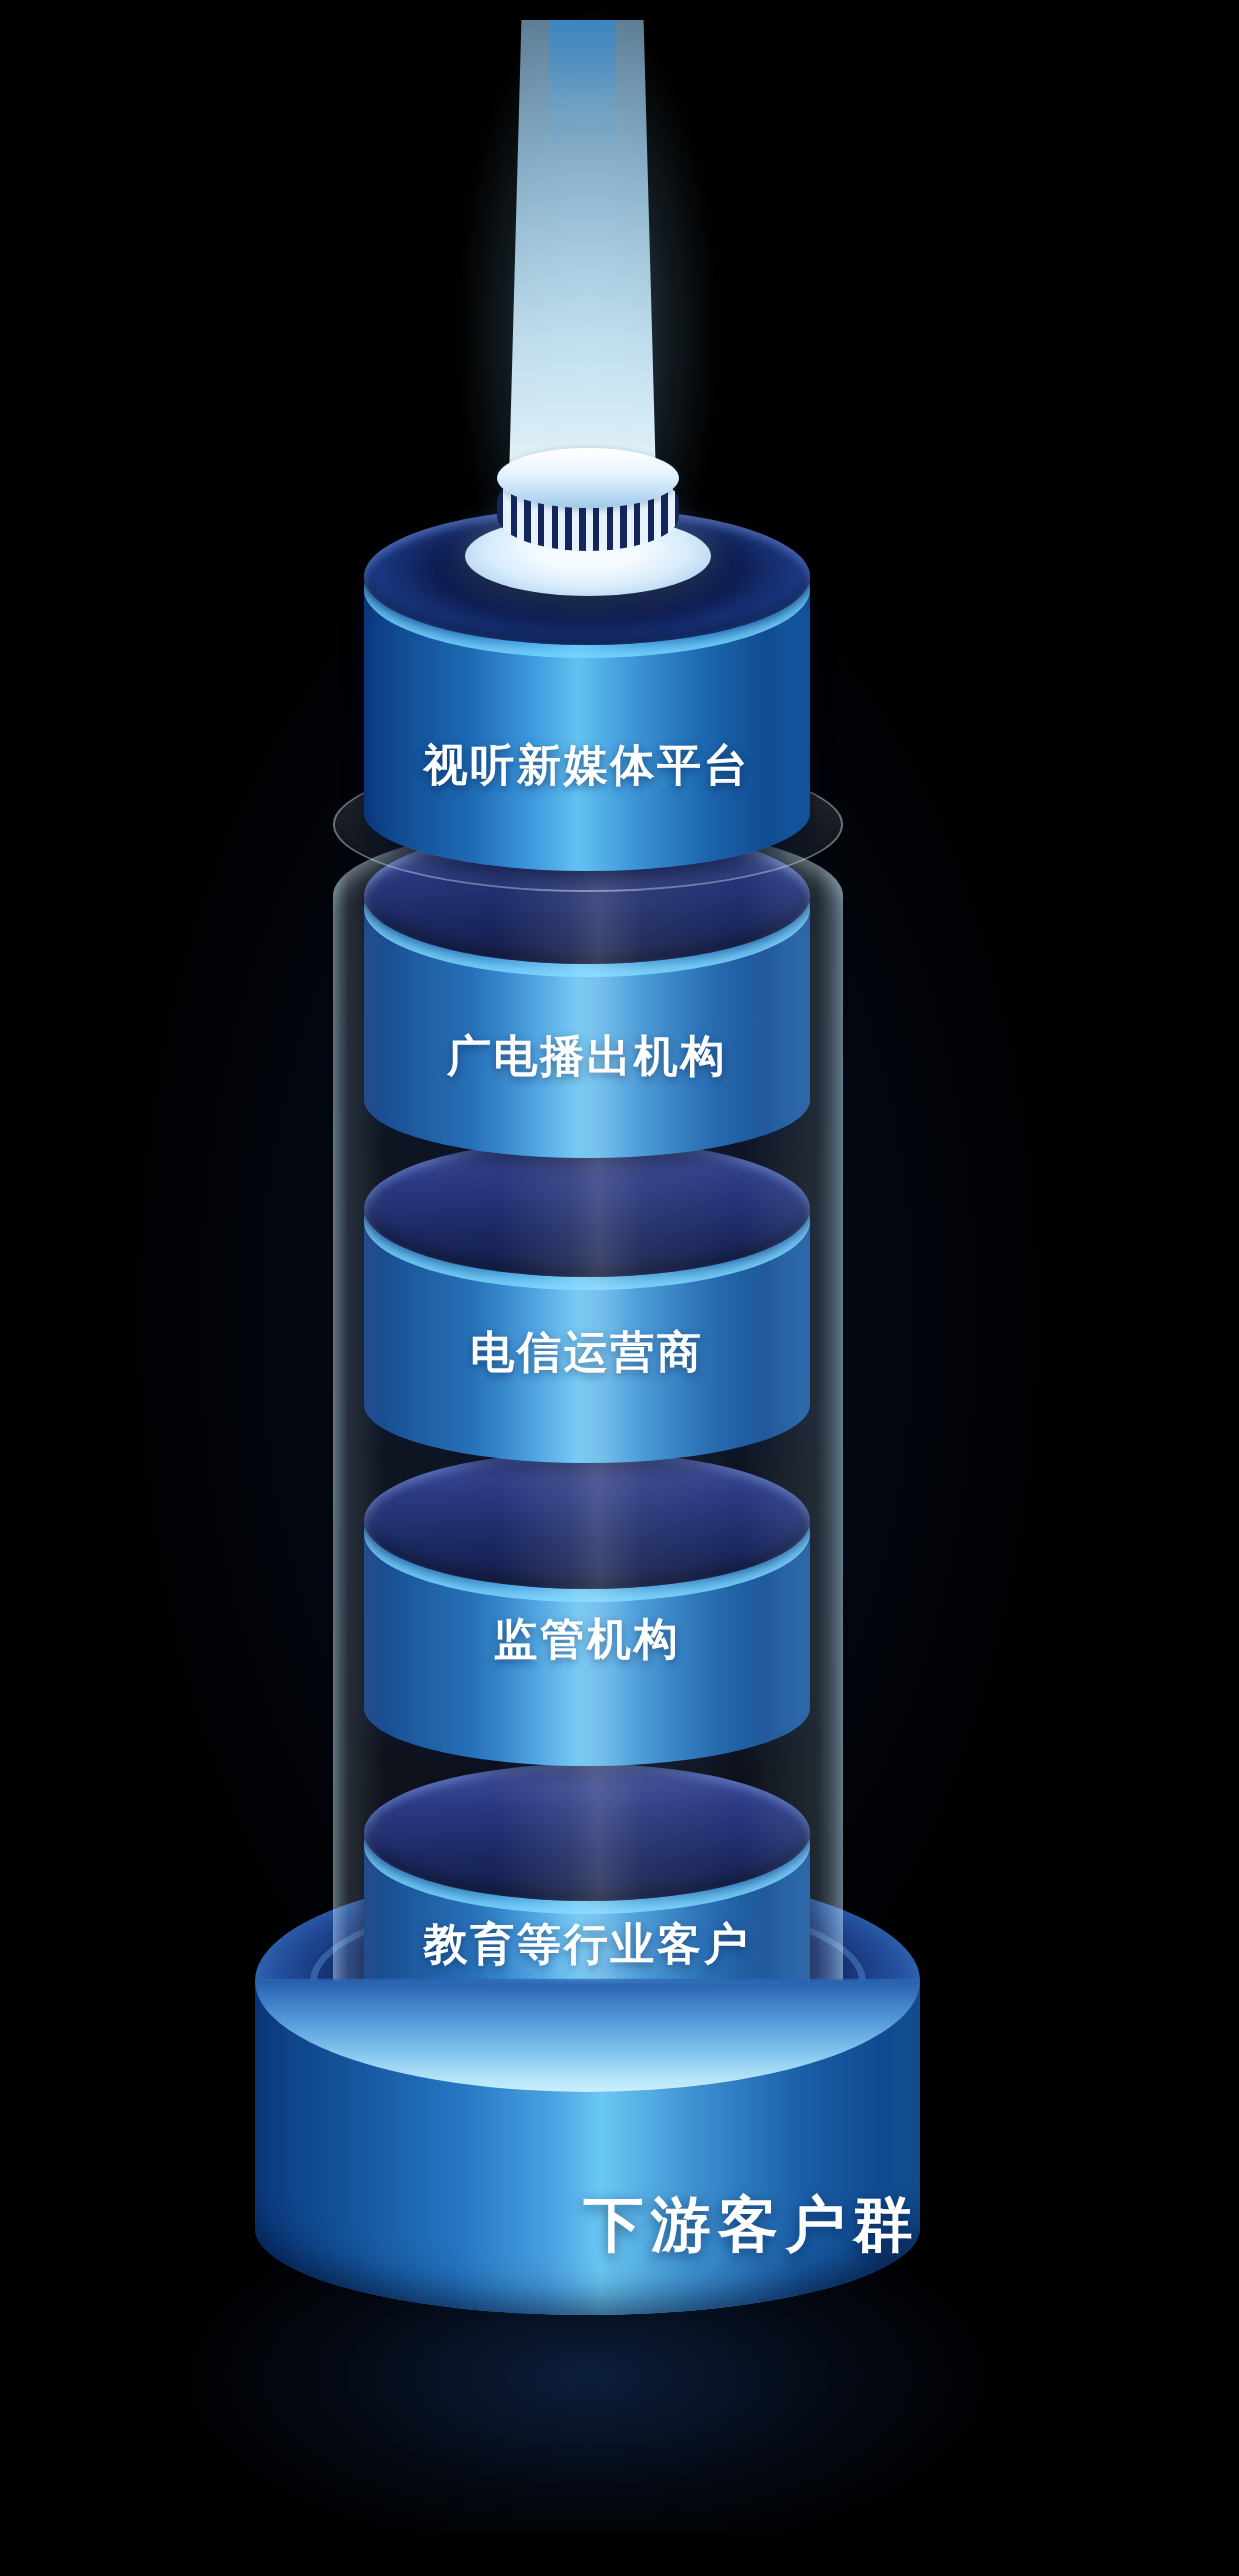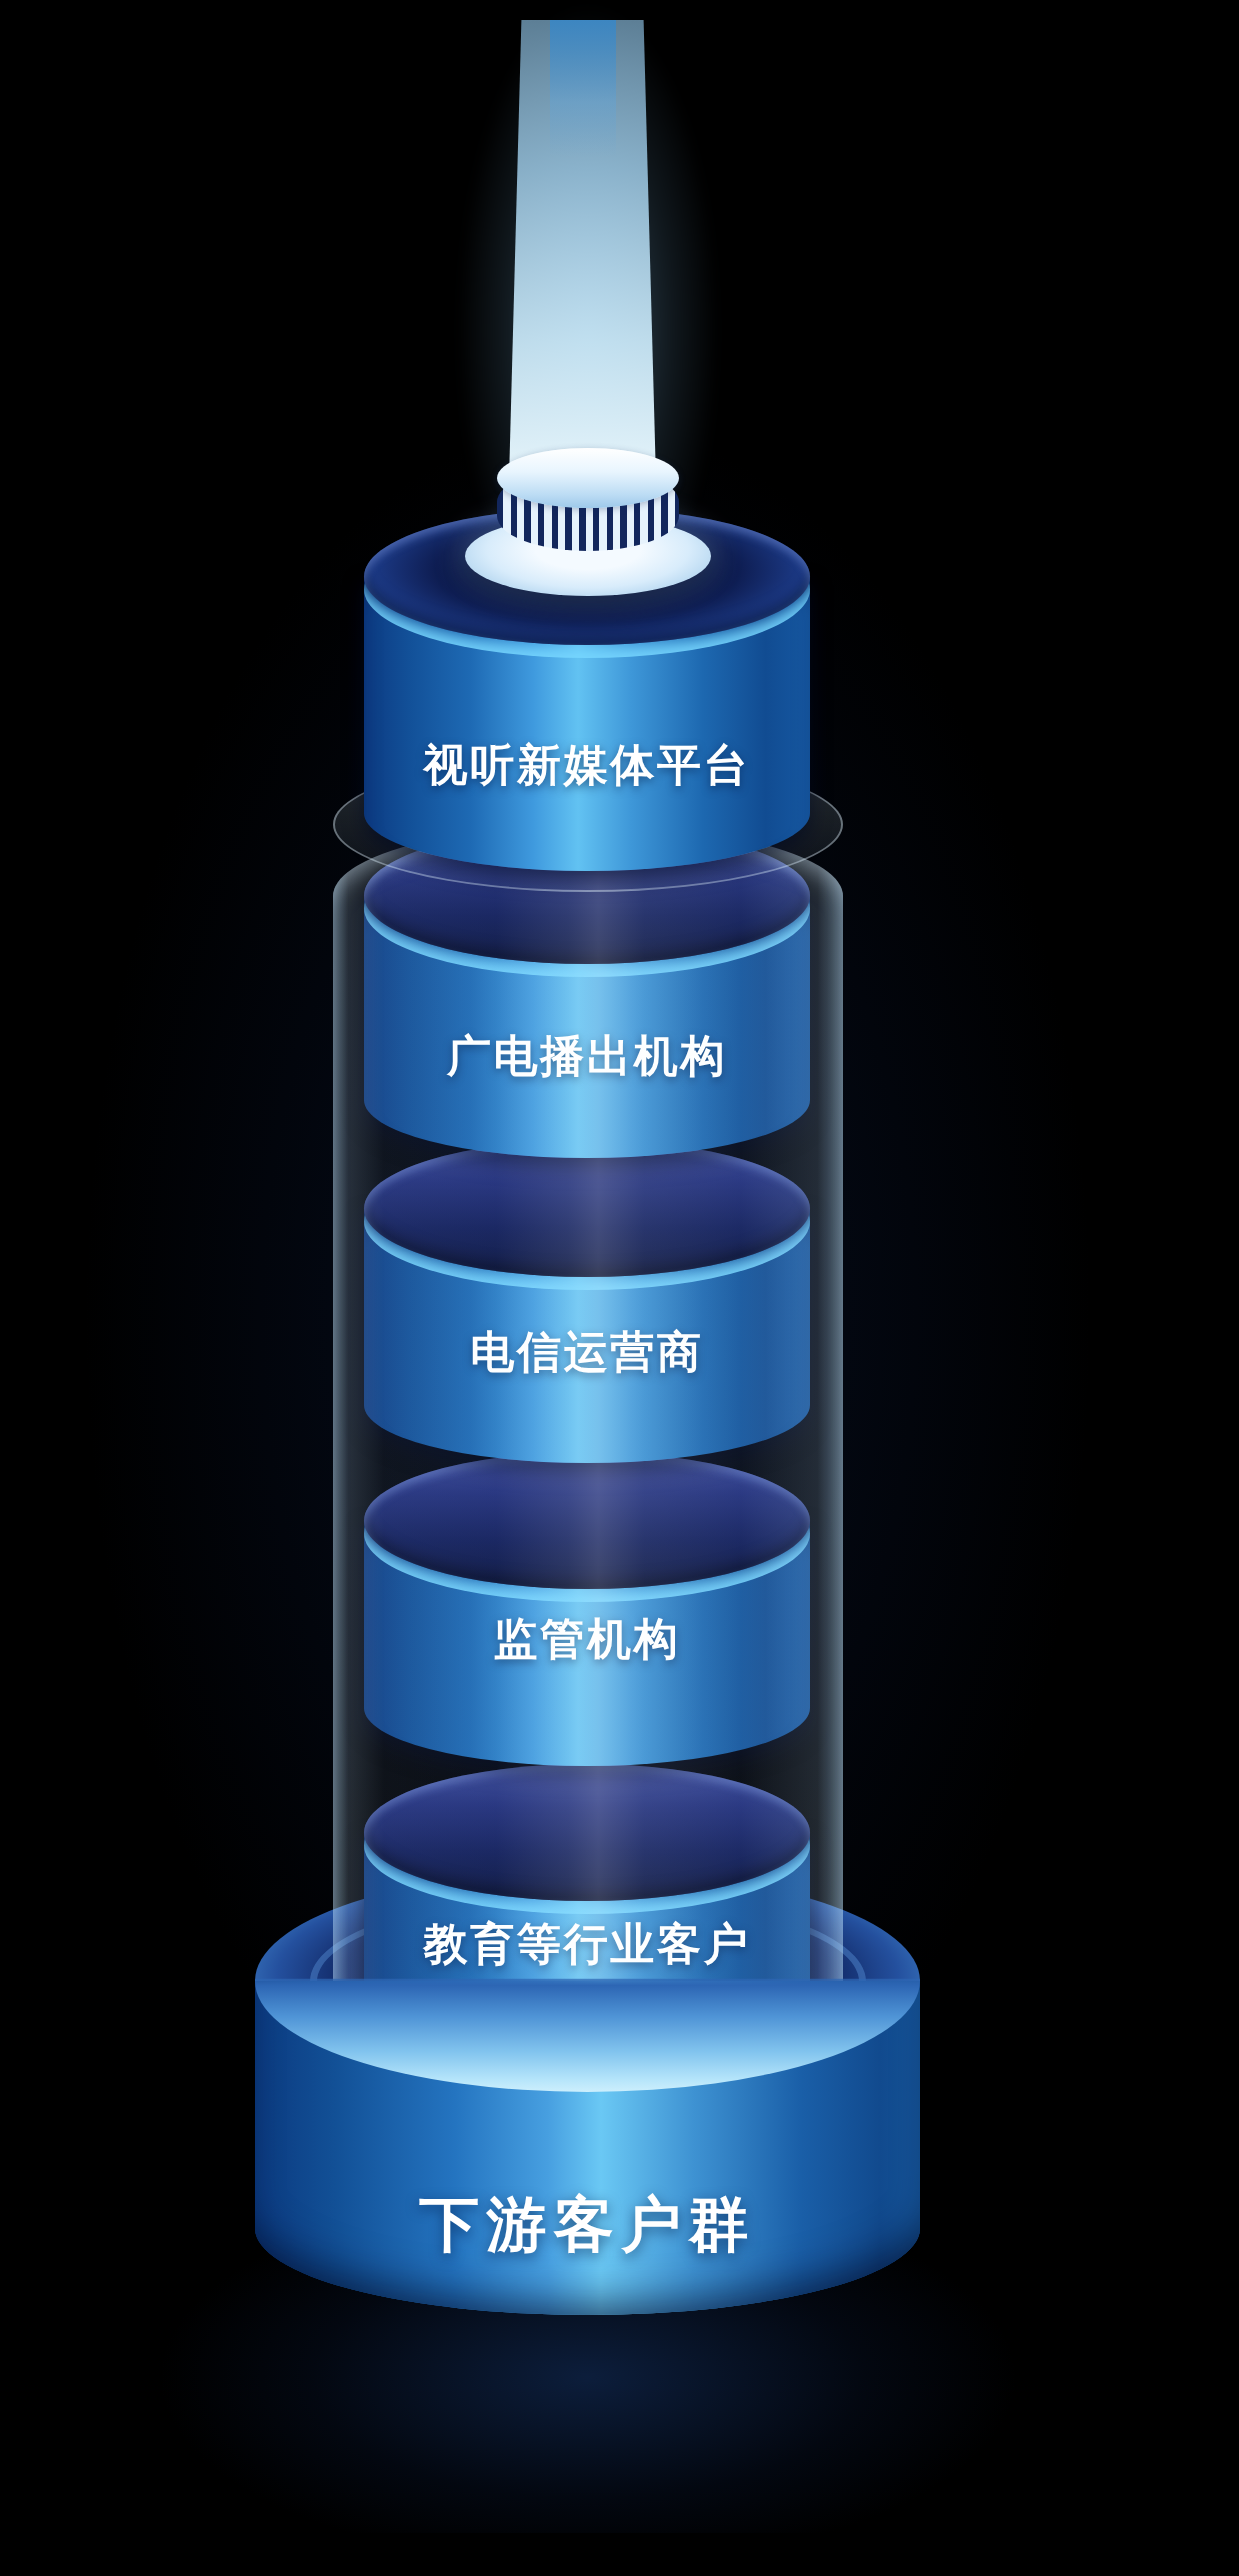--- a/index.html
+++ b/index.html
@@ -29,21 +29,21 @@
     border:7.3px solid rgba(95,155,225,.4);box-sizing:border-box;}
   .base-body{position:absolute;left:255px;top:1981px;width:665px;height:334px;
     background:linear-gradient(90deg,#0b3a80 0%,#125096 12%,#2474c0 30%,#479fe0 44%,#6ac8f4 52%,#3e92d2 66%,#1a5fa8 82%,#114a8e 94%,#155498 100%);
     border-radius:0 0 333px 333px / 0 0 87px 87px;
     box-shadow:inset 0 -27px 42px -18px rgba(3,12,40,.7);}
   .base-body-back{z-index:4;}
   .base-body-front{z-index:10;}
   .base-lip{position:absolute;left:255px;top:1870px;width:665px;height:222px;border-radius:50%;z-index:10;
     clip-path:inset(49% 0 0 0);
     background:linear-gradient(180deg,rgba(0,0,0,0) 42%,#2d66b4 52%,#4f94d6 66%,#82c4ee 82%,#b4e4fa 94%,#cdeffd 100%);}
-  .base-label{position:absolute;left:255px;top:2185px;width:665px;z-index:10;text-align:center;color:#fff;
+  .base-label{position:absolute;left:255px;top:2185px;width:665px;z-index:10;text-align:right;color:#fff;
     font-size:60px;font-weight:800;letter-spacing:7.3px;text-shadow:0 3.6px 12.8px rgba(0,25,70,.6);}
 
   
   .cylinder{position:absolute;left:364px;width:446px;}
   .c1{top:508px;height:364px;z-index:11;}
   .c2{top:827px;height:332px;z-index:8;}
   .c3{top:1140px;height:323px;z-index:7;}
   .c4{top:1452px;height:314px;z-index:6;}
   .c5{top:1764px;height:299px;z-index:5;}
 

